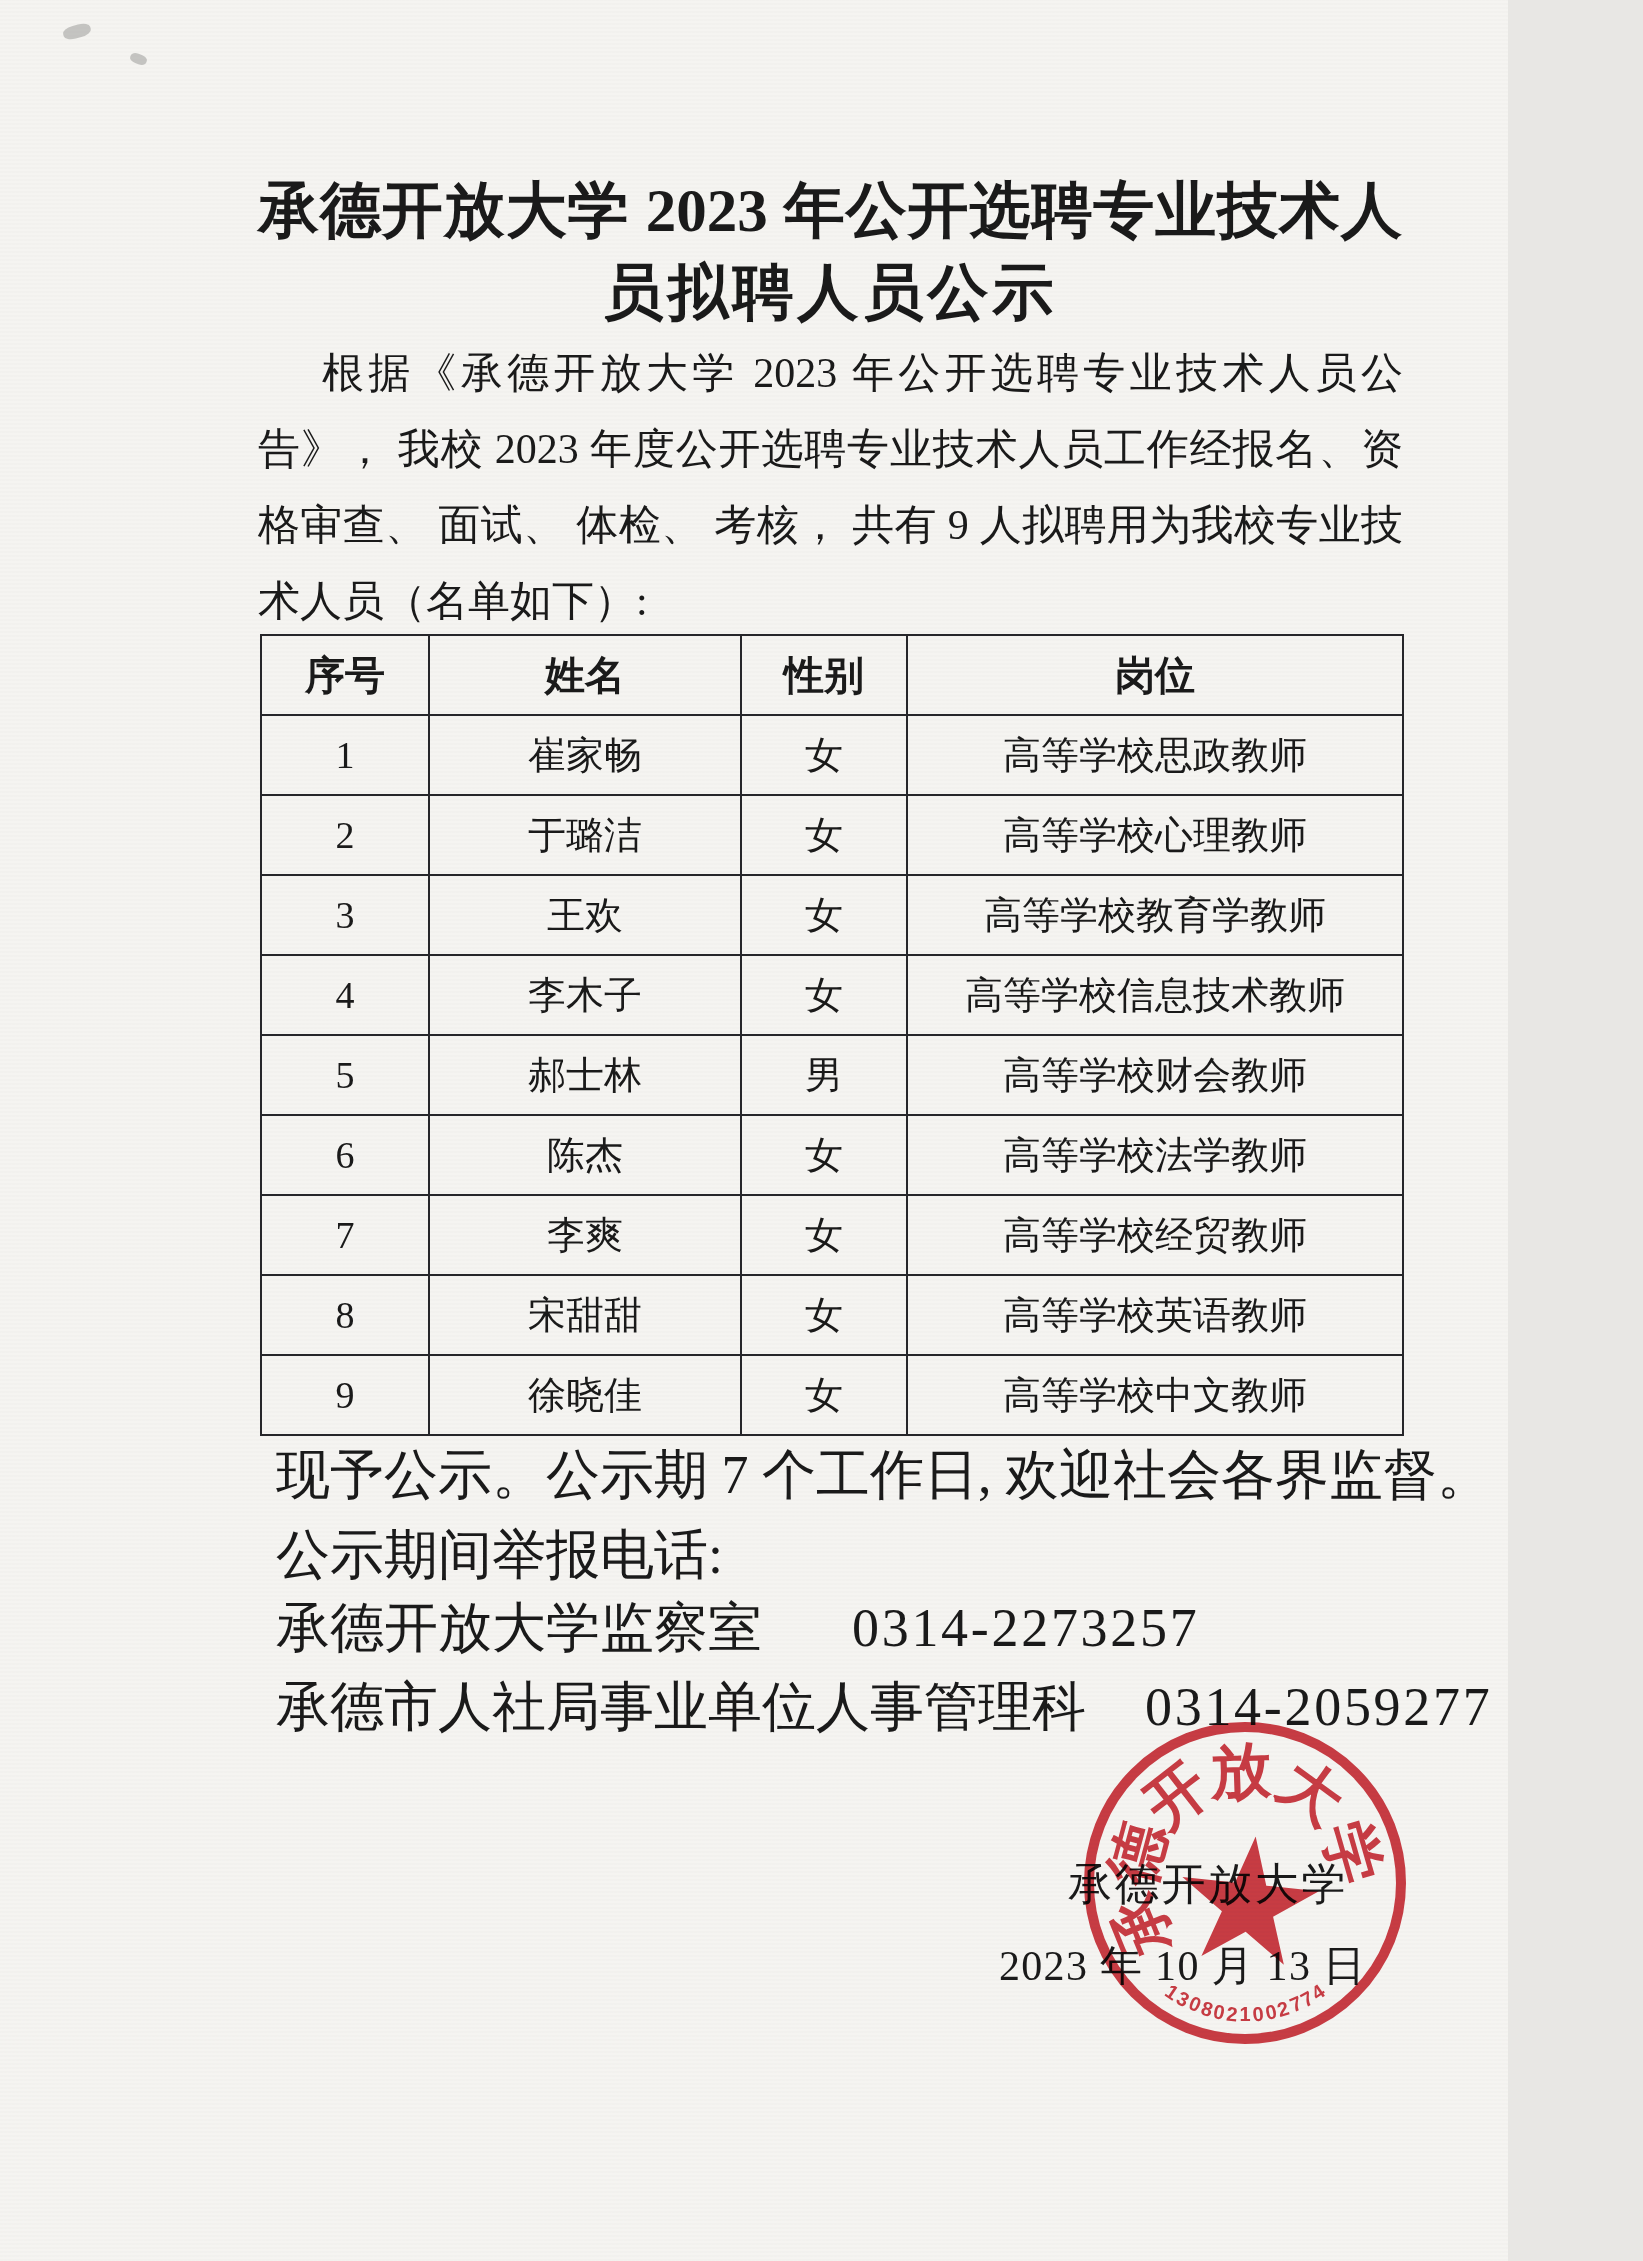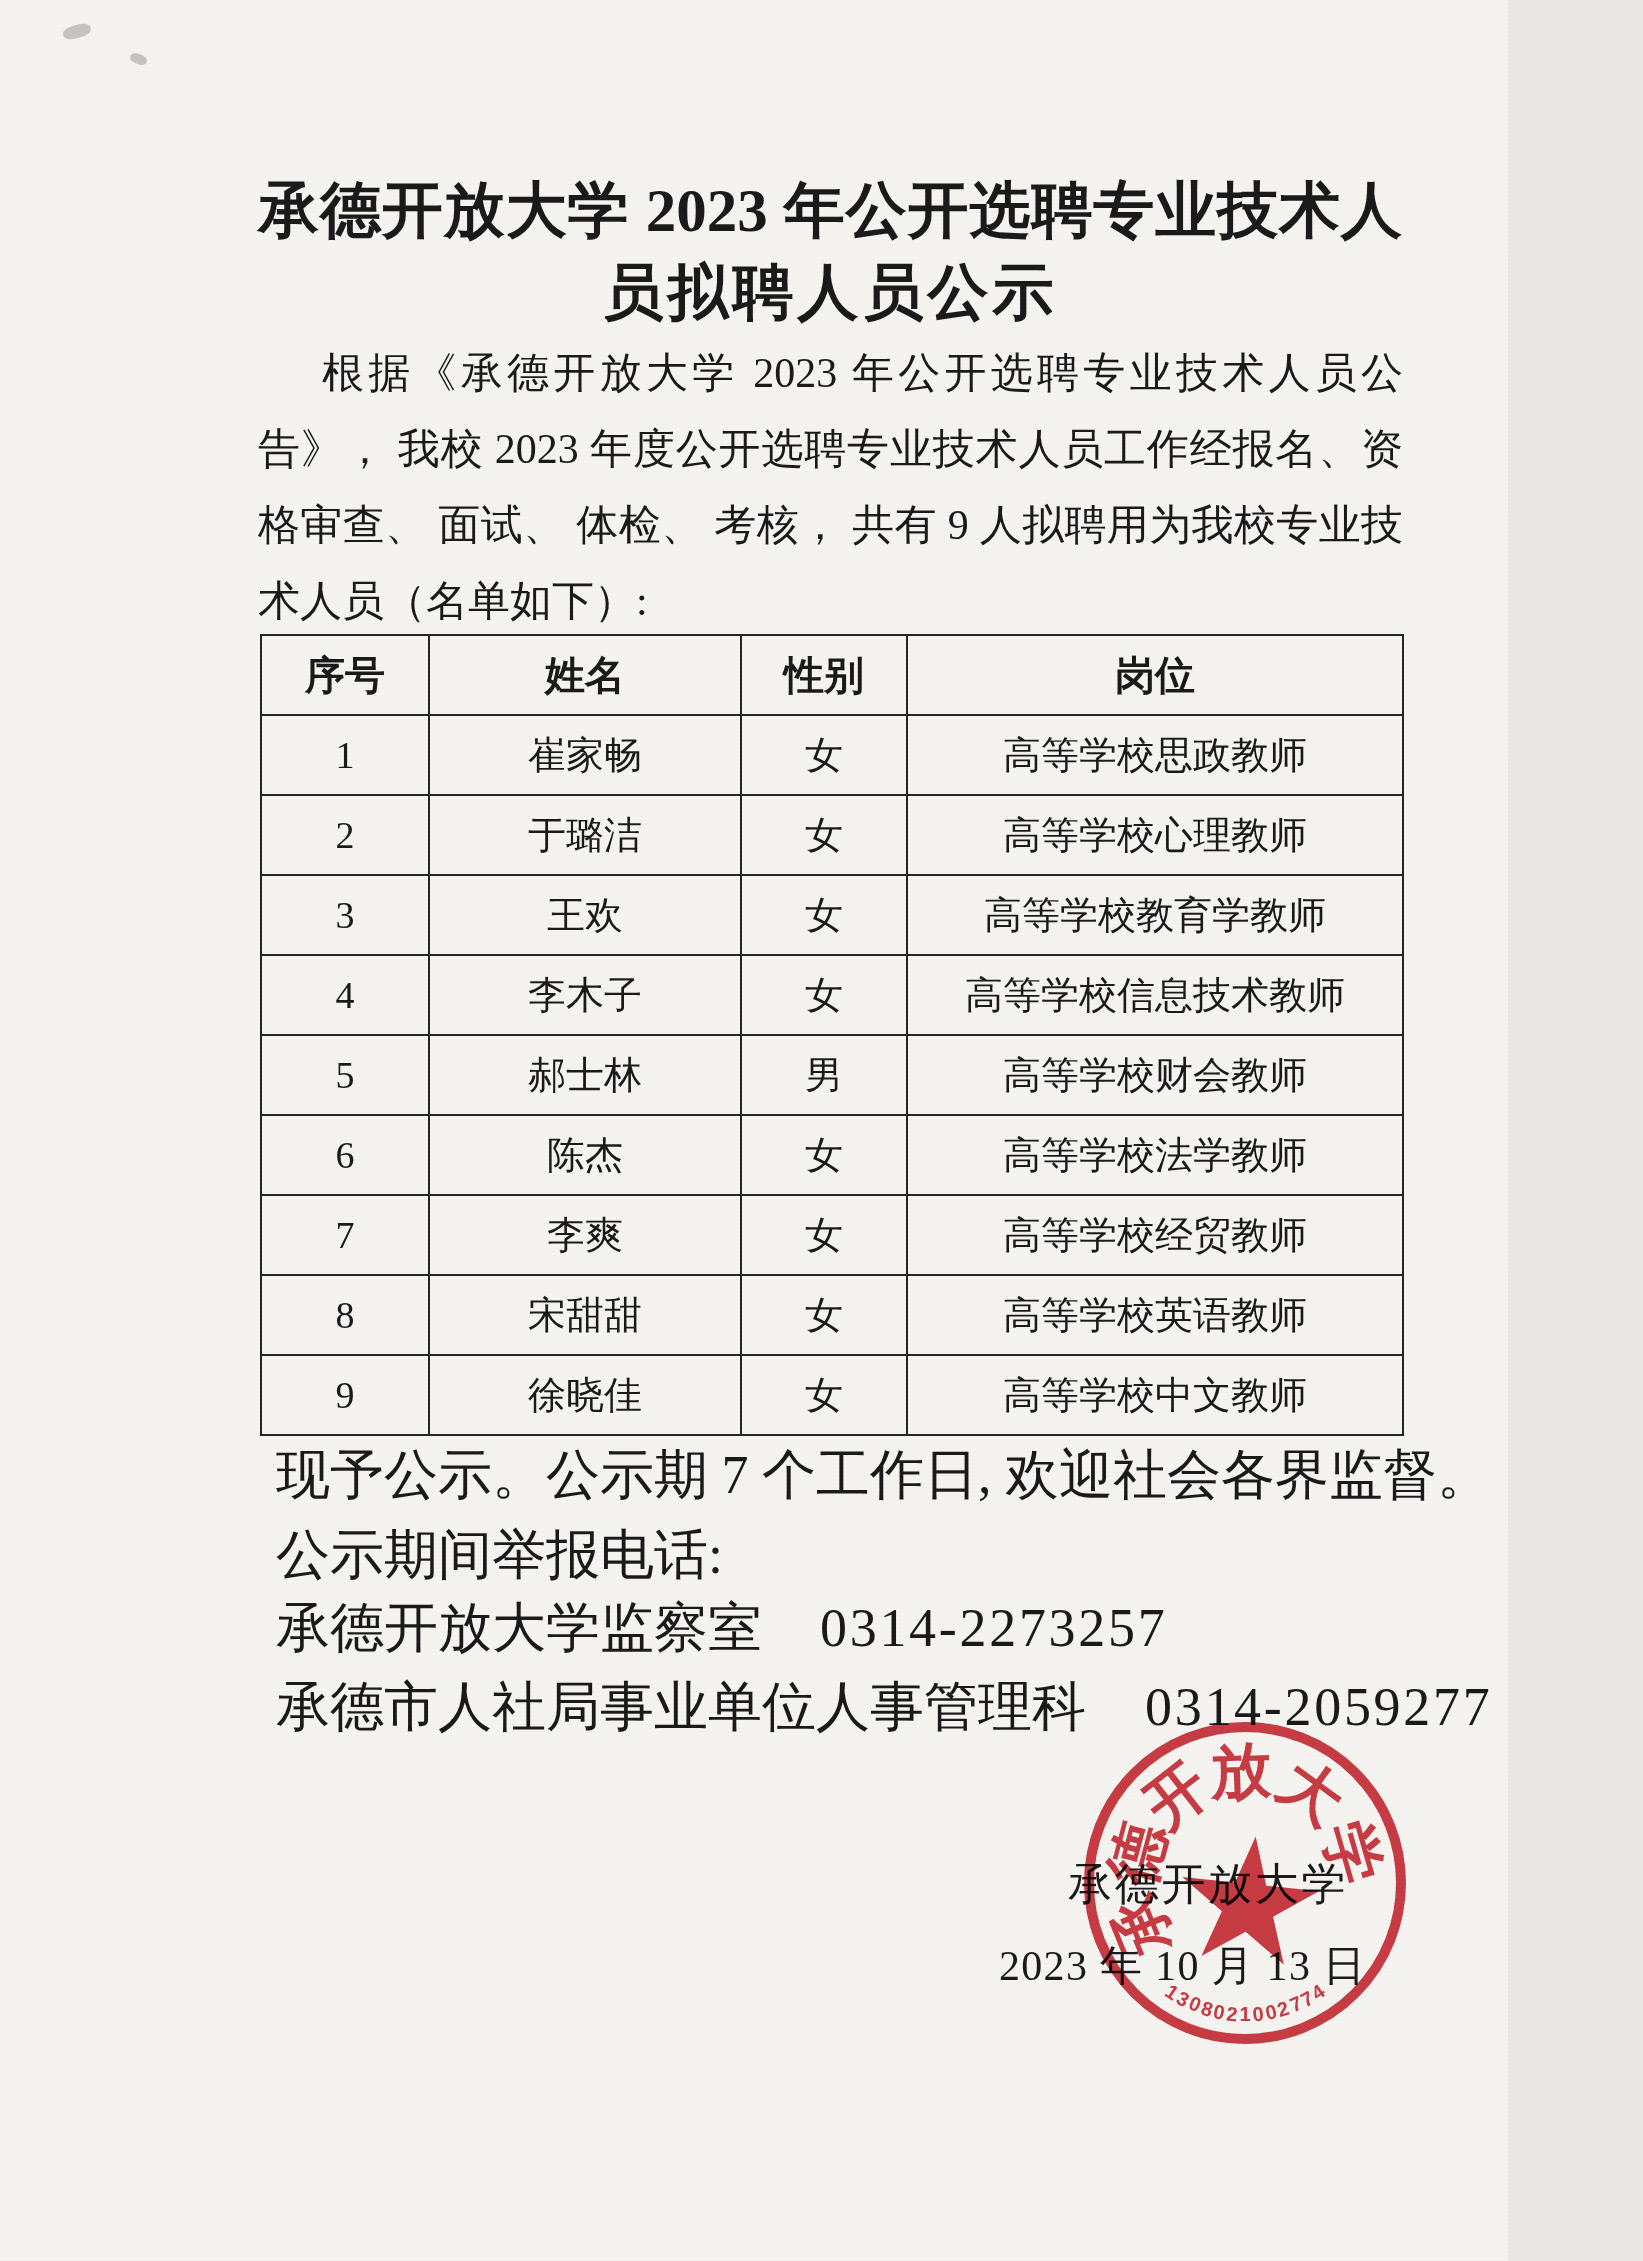--- a/index.html
+++ b/index.html
@@ -34,21 +34,21 @@
   }
   table.roster th{font-size:40px;font-weight:700;height:78px;}
   table.roster td{font-weight:400;height:78px;}
   col.c-no{width:168px;} col.c-name{width:312px;} col.c-sex{width:166px;} col.c-post{width:496px;}
 
   .foot-line{position:absolute;left:276px;font-size:54px;line-height:48px;white-space:nowrap;}
   .f-notice{top:1451px;}
   .f-hotline{top:1531px;}
   .f-contact1{top:1604px;}
   .f-contact2{top:1683px;}
-  .f-contact1 .phone{margin-left:58px;letter-spacing:2.7px;}
+  .f-contact1 .phone{margin-left:90px;letter-spacing:2.7px;}
   .f-contact2 .phone{margin-left:59px;letter-spacing:2.7px;}
 
   .sig-org{position:absolute;left:1068px;top:1860px;font-size:44px;line-height:50px;letter-spacing:2.7px;white-space:nowrap;}
   .sig-date{position:absolute;left:999px;top:1942px;font-size:42px;line-height:49px;letter-spacing:1.3px;white-space:nowrap;}
 
   .seal{
     position:absolute;left:1084px;top:1722px;width:322px;height:322px;
     color:#cc2f39; opacity:.93; mix-blend-mode:multiply; z-index:5;
   }
   .seal-ring{

